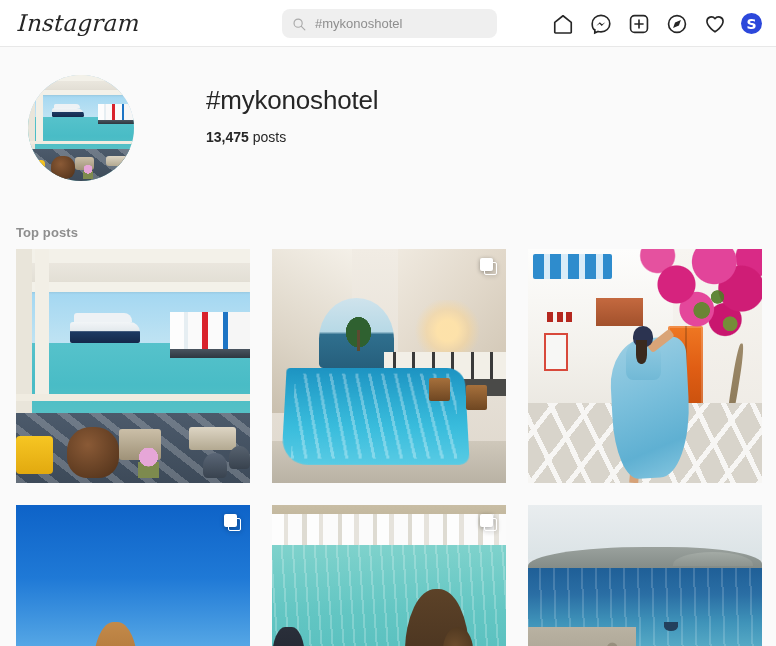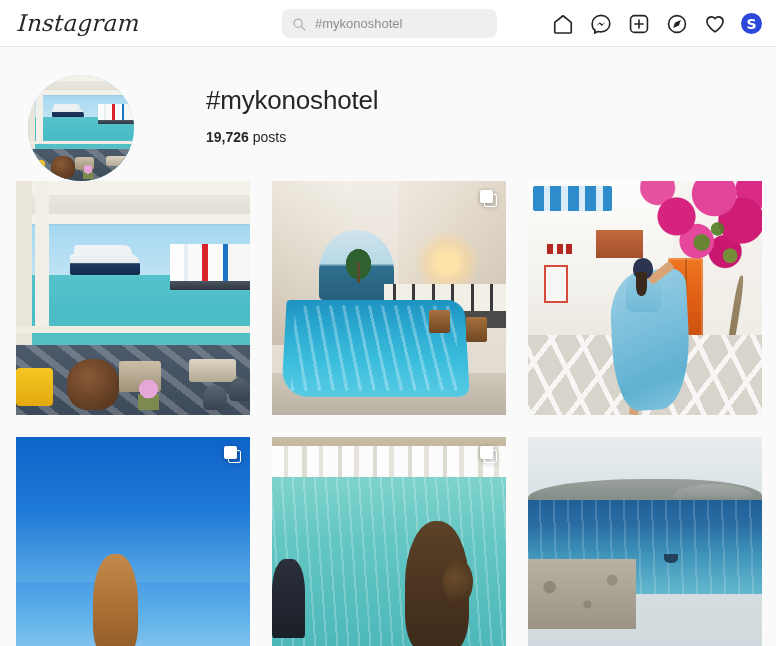--- a/index.html
+++ b/index.html
@@ -496,26 +496,27 @@
         <div class="flowers"></div>
         <div class="stool"></div>
           <div class="stool2"></div>
       </div>
     </div>
 
     <div class="profile-meta">
       <h1 class="hashtag-title">#mykonoshotel</h1>
 
       <div class="postcount">
-        <span class="num">19,726</span><span> </span><span class="lbl">posts</span>
+        <span class="num">13,475</span><span> </span><span class="lbl">posts</span>
       </div>
 
     </div>
   </div>
 
+  <div class="section-label">Top posts</div>
 
   <div class="grid">
 
     <div class="tile">
       <div class="art art-venice">
         <div class="sky"></div>
           <div class="sea"></div>
         <div class="ship"></div>
           <div class="houses"></div>
         <div class="pergola-top"></div>

